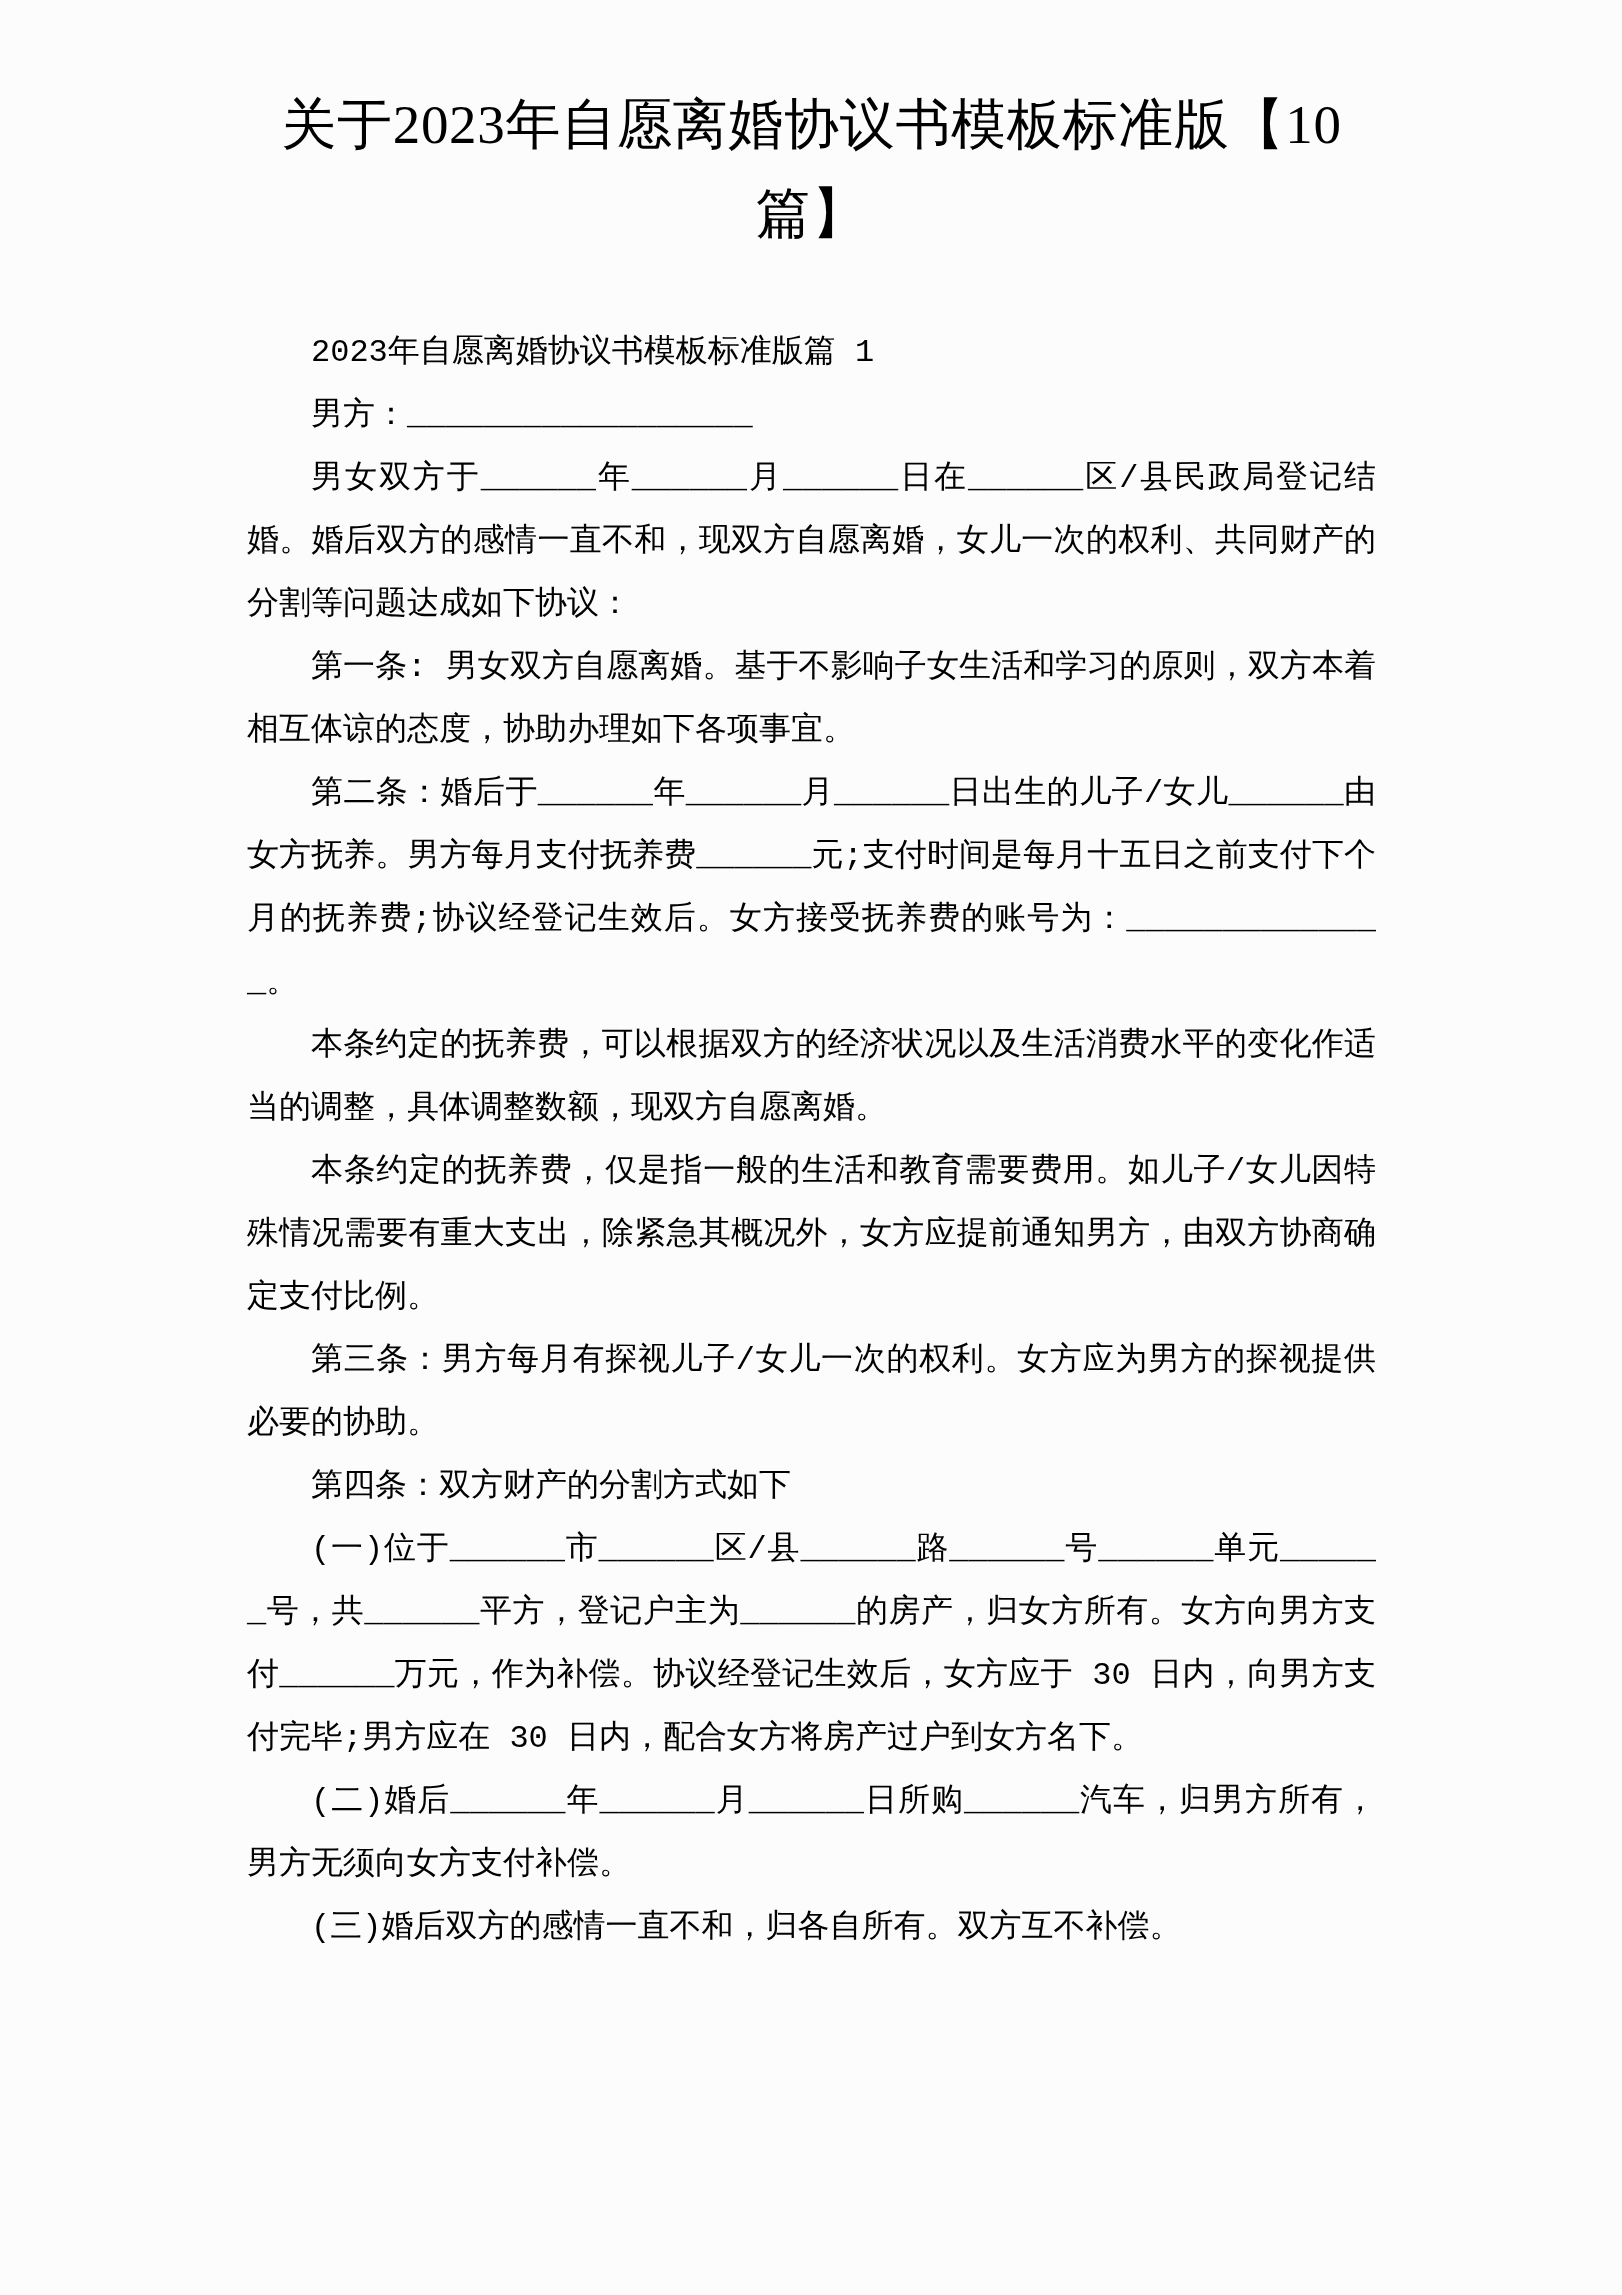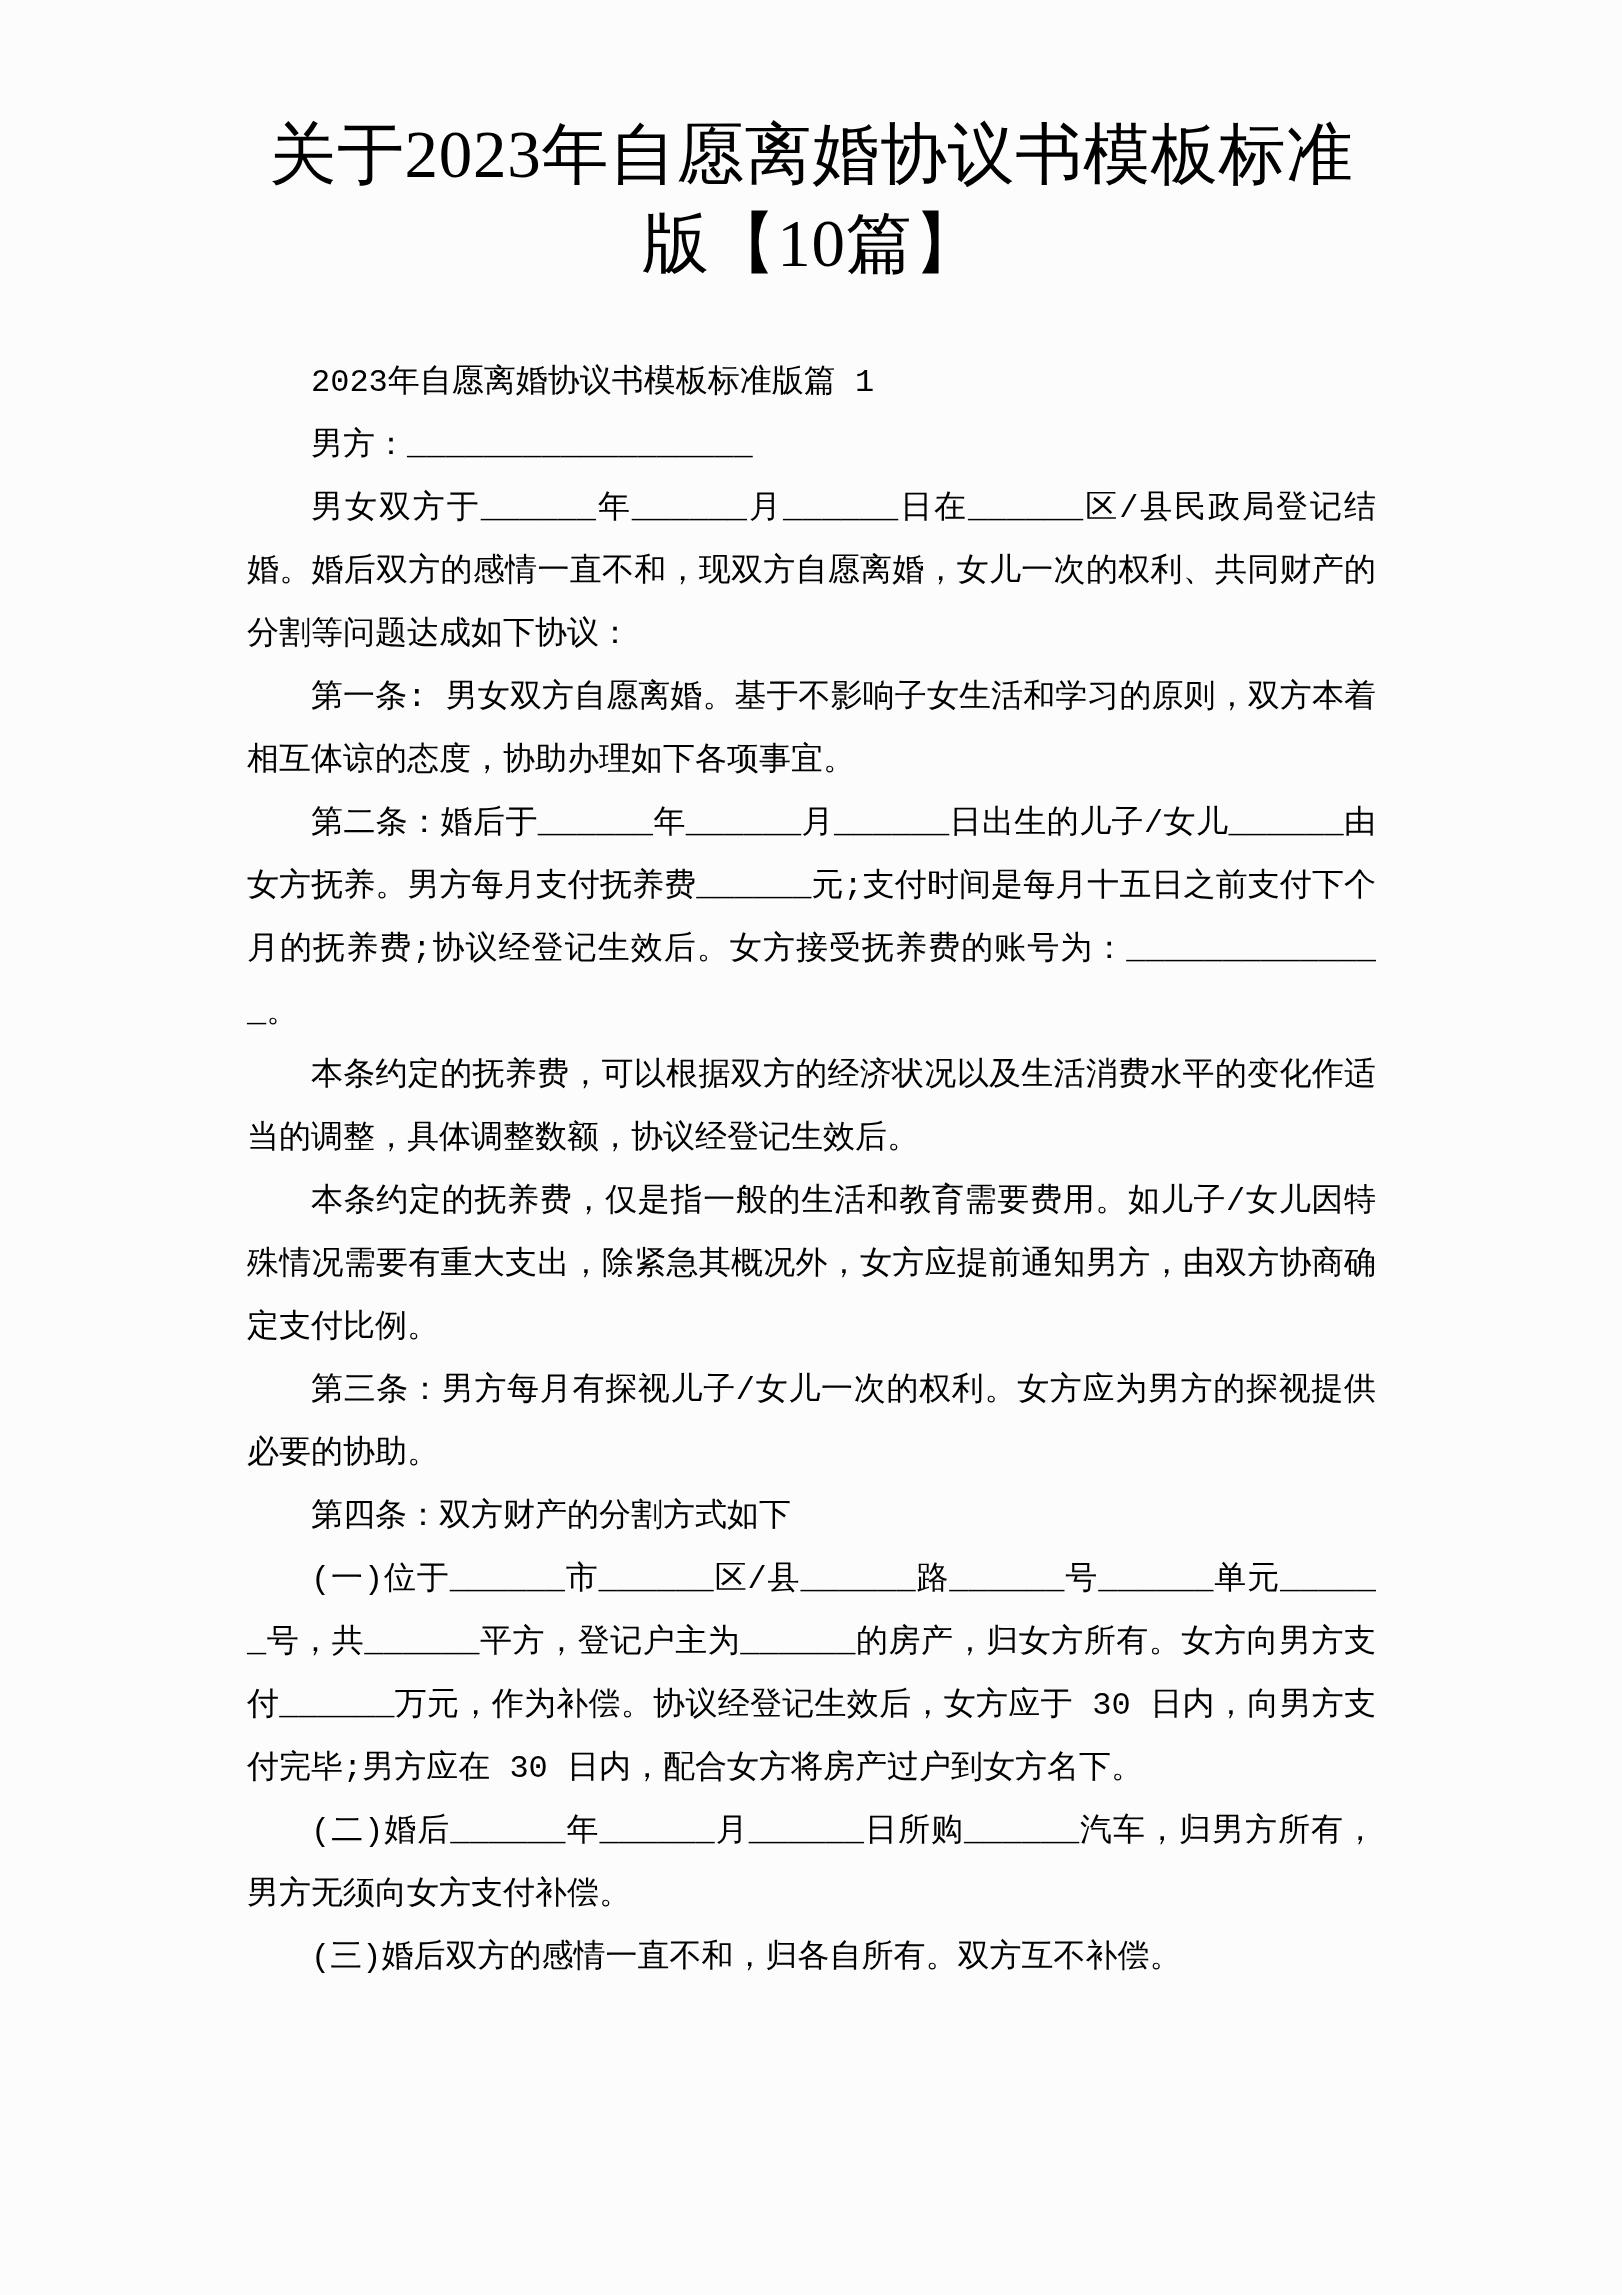--- a/index.html
+++ b/index.html
@@ -11,22 +11,22 @@
     position: relative;
     width: 1623px;
     height: 2295px;
     background: #fcfcfc;
     color: #000000;
     font-family: "Liberation Serif", "DejaVu Serif", serif;
     overflow: hidden;
   }
   .doc-title {
     margin: 0 245px;
-    padding-top: 110px;
-    font-size: 67px;
+    padding-top: 80px;
+    font-size: 55px;
     font-weight: normal;
     line-height: 89px;
     text-align: center;
     letter-spacing: 0.7px;
   }
   .doc-body {
     margin: 63px 247px 0 247px;
   }
   .para {
     margin: 0;
@@ -43,21 +43,21 @@
 <body>
 
 <div class="page">
   <h1 class="doc-title">关于2023年自愿离婚协议书模板标准版【10篇】</h1>
   <div class="doc-body">
       <p class="para">2023年自愿离婚协议书模板标准版篇 1</p>
       <p class="para">男方：__________________</p>
       <p class="para">男女双方于______年______月______日在______区/县民政局登记结婚。婚后双方的感情一直不和，现双方自愿离婚，女儿一次的权利、共同财产的分割等问题达成如下协议：</p>
       <p class="para">第一条: 男女双方自愿离婚。基于不影响子女生活和学习的原则，双方本着相互体谅的态度，协助办理如下各项事宜。</p>
       <p class="para">第二条：婚后于______年______月______日出生的儿子/女儿______由女方抚养。男方每月支付抚养费______元;支付时间是每月十五日之前支付下个月的抚养费;协议经登记生效后。女方接受抚养费的账号为：______________。</p>
-      <p class="para">本条约定的抚养费，可以根据双方的经济状况以及生活消费水平的变化作适当的调整，具体调整数额，协议经登记生效后。</p>
+      <p class="para">本条约定的抚养费，可以根据双方的经济状况以及生活消费水平的变化作适当的调整，具体调整数额，现双方自愿离婚。</p>
       <p class="para">本条约定的抚养费，仅是指一般的生活和教育需要费用。如儿子/女儿因特殊情况需要有重大支出，除紧急其概况外，女方应提前通知男方，由双方协商确定支付比例。</p>
       <p class="para">第三条：男方每月有探视儿子/女儿一次的权利。女方应为男方的探视提供必要的协助。</p>
       <p class="para">第四条：双方财产的分割方式如下</p>
       <p class="para">(一)位于______市______区/县______路______号______单元______号，共______平方，登记户主为______的房产，归女方所有。女方向男方支付______万元，作为补偿。协议经登记生效后，女方应于 30 日内，向男方支付完毕;男方应在 30 日内，配合女方将房产过户到女方名下。</p>
       <p class="para">(二)婚后______年______月______日所购______汽车，归男方所有，男方无须向女方支付补偿。</p>
       <p class="para">(三)婚后双方的感情一直不和，归各自所有。双方互不补偿。</p>
     </div>
 </div>
 
 

